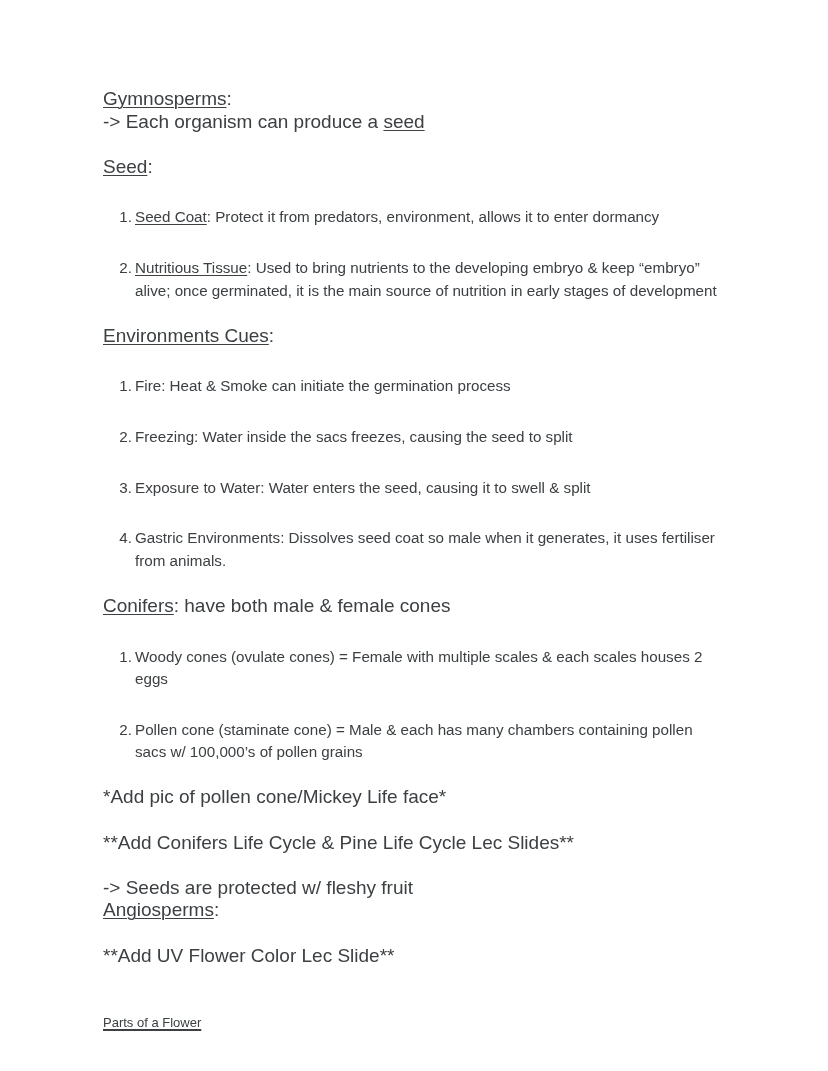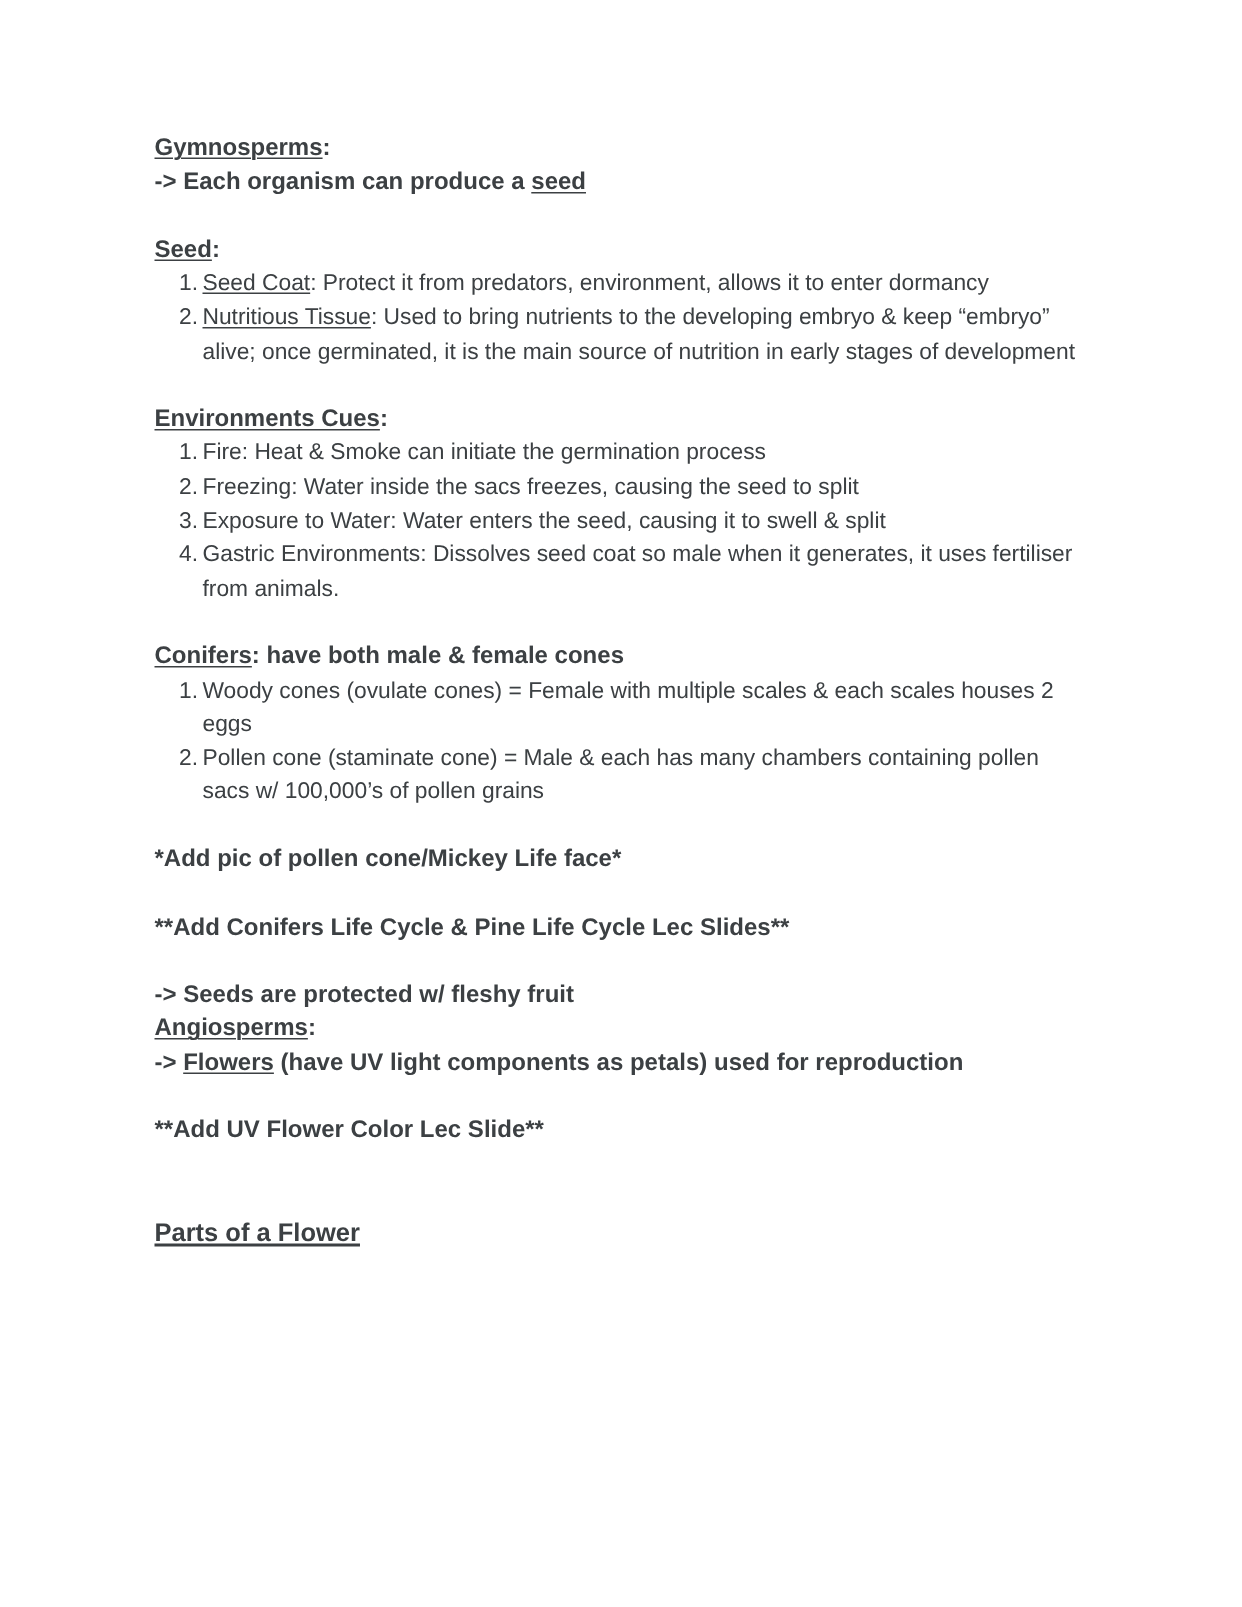--- a/index.html
+++ b/index.html
@@ -27,24 +27,23 @@
 
   .doc-body {
     width: 622px;
     font-size: 15.2px;
     line-height: 22.6px;
   }
 
   
   .para {
     margin: 0;
-    font-size: 16px;
+    font-size: 19px;
     line-height: 22.6px;
     white-space: pre-wrap;
-    font-weight: bold;
   }
 
   .spacer {
     height: 22.6px;
   }
 
   .u {
     text-decoration: underline;
     text-underline-offset: 2px;
     text-decoration-thickness: 1px;
@@ -56,20 +55,21 @@
     padding: 0;
     list-style: none;
     counter-reset: item;
   }
   ol.num-list > li {
     counter-increment: item;
     position: relative;
     padding-left: 32px;
     font-size: 15.2px;
     line-height: 22.6px;
+    margin-top: 28px;
   }
   ol.num-list > li::before {
     content: counter(item) ".";
     position: absolute;
     left: 9px;
     top: 0;
     width: 20px;
     text-align: right;
     font-size: 15.2px;
     line-height: 22.6px;
@@ -91,23 +91,23 @@
     content: "\2013";
     position: absolute;
     left: 14px;
     top: 0;
     font-size: 15.2px;
     line-height: 22.6px;
   }
 
   .heading-bold {
     margin: 0;
-    font-size: 17px;
+    font-size: 13px;
     line-height: 22.6px;
-    font-weight: bold;
+    font-weight: normal;
   }
   .heading-bold .u {
     text-decoration: underline;
     text-underline-offset: 2px;
     text-decoration-thickness: 2px;
   }
 </style>
 </head>
 <body>
 
@@ -148,21 +148,20 @@
     <p class="para">*Add pic of pollen cone/Mickey Life face*</p>
 
     <div class="spacer"></div>
 
     <p class="para">**Add Conifers Life Cycle &amp; Pine Life Cycle Lec Slides**</p>
 
     <div class="spacer"></div>
 
     <p class="para">-&gt; Seeds are protected w/ fleshy fruit</p>
     <p class="para"><span class="u">Angiosperms</span><span>:</span></p>
-    <p class="para"><span>-&gt; </span><span class="u">Flowers</span><span> (have UV light components as petals) used for reproduction</span></p>
 
     <div class="spacer"></div>
 
     <p class="para">**Add UV Flower Color Lec Slide**</p>
 
     <div class="spacer"></div>
     <div class="spacer"></div>
 
     <p class="heading-bold"><span class="u">Parts of a Flower</span></p>
 

